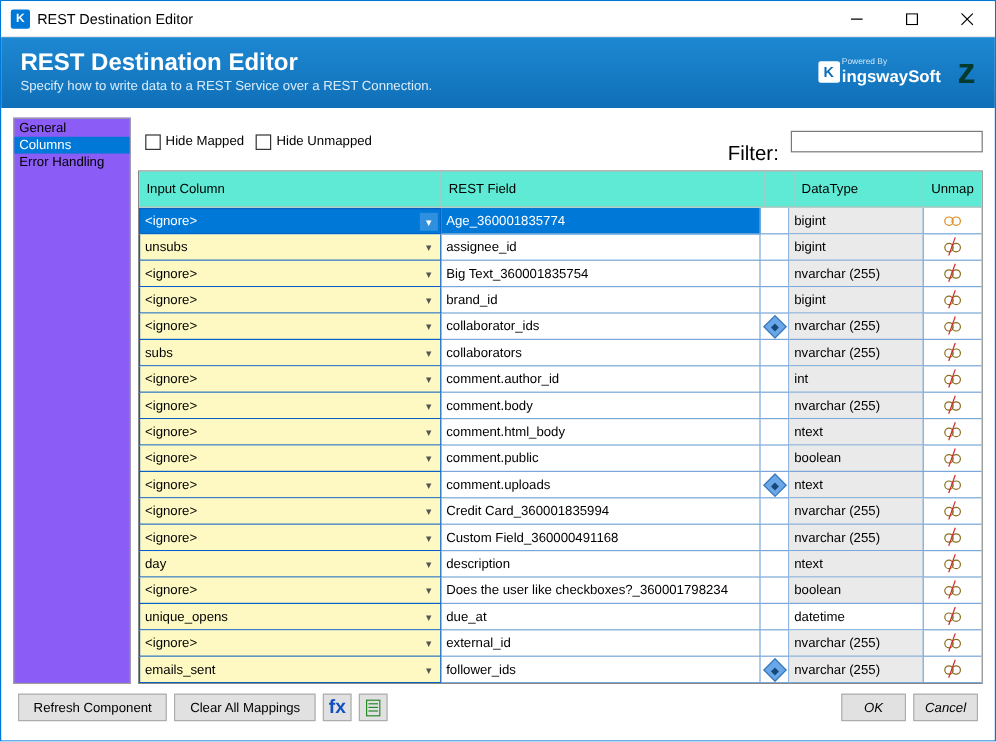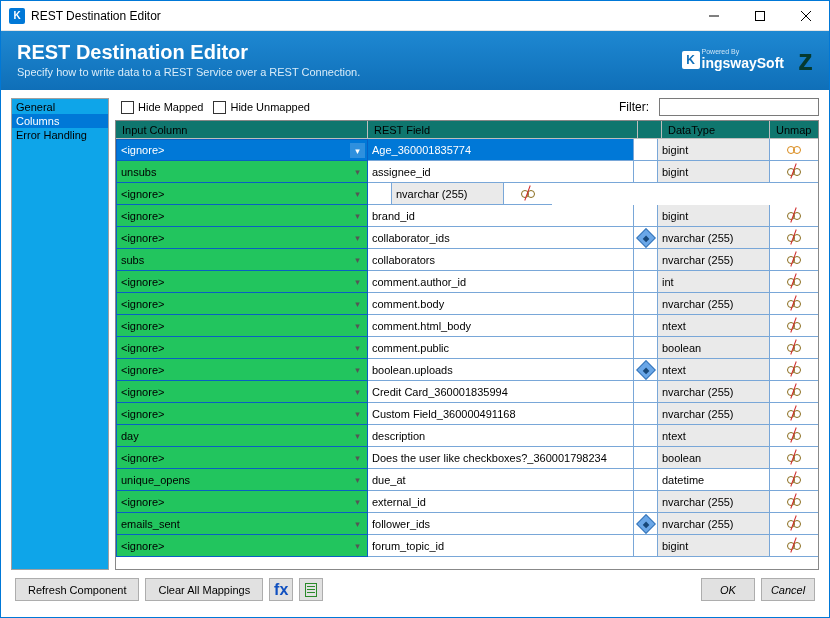--- a/index.html
+++ b/index.html
@@ -13,42 +13,42 @@
   .banner { background: linear-gradient(to bottom, #1e88d2, #0f6fb8); color:#fff; padding:10px 16px 12px 16px; display:flex; align-items:center; justify-content:space-between; }
   .banner-left h1 { margin:0 0 2px 0; font-size:20px; font-weight:600; }
   .banner-left p { margin:0; font-size:11px; color:#d9ecf9; }
   .banner-right { display:flex; align-items:center; gap:14px; }
   .logo-kingswaysoft { display:flex; align-items:center; font-weight:bold; font-size:14px; color:#fff; }
   .logo-kingswaysoft .box { width:18px; height:18px; background:#fff; color:#0f6fb8; display:flex; align-items:center; justify-content:center; font-weight:bold; border-radius:2px; margin-right:2px; font-size:12px;}
   .logo-kingswaysoft small { display:block; font-size:7px; font-weight:normal; line-height:7px; color:#cde6f7;}
   .logo-z { font-size:30px; font-weight:bold; color:#053a2f; font-family: Arial, sans-serif; line-height:24px;}
   .content { flex:1; display:flex; flex-direction:column; padding:8px 10px 10px 10px; min-height:0; }
   .upper { flex:1; display:flex; gap:6px; min-height:0; }
-  .sidebar { width:98px; border:1px solid #a0a0a0; padding:1px 0; background:#0ea5e9; }
+  .sidebar { width:98px; border:1px solid #a0a0a0; padding:1px 0; background:#8b5cf6; }
   .sidebar-item { padding:1px 4px; cursor:default; font-size:11px; }
   .sidebar-item.selected { background:#0078d7; color:#fff; }
   .main-area { flex:1; display:flex; flex-direction:column; min-width:0; }
   .toolbar-row { display:flex; align-items:center; gap:10px; padding:0 0 4px 6px; }
   .check-wrap { display:flex; align-items:center; gap:4px; font-size:11px;text-align:center; }
   .check-box { width:13px; height:13px; border:1px solid #333; background:#fff; }
   .spacer { flex:1; }
-  .filter-label { font-size:12px; }
+  .filter-label { font-size:17px;margin-top:20px; }
   .filter-input { width:160px; height:18px; border:1px solid #7a7a7a; font-size:11px; padding:0 2px; }
   .grid-wrap { flex:1; border:1px solid #888; display:flex; flex-direction:column; min-height:0; }
-  .grid-header { display:flex; background:#0f766e; border-bottom:1px solid #bdbdbd; height:18px; }
+  .grid-header { display:flex; background:#5eead4; border-bottom:1px solid #bdbdbd; height:30px; }
   .grid-header-cell { border-right:1px solid #bdbdbd; padding:3px 6px; font-size:11px; display:flex; align-items:center; }
   .col-input { width:252px; }
   .col-rest  { flex:1; min-width:0; }
   .col-flag  { width:24px; }
   .col-type  { width:108px; }
   .col-unmap { width:48px; }
   .grid-body { flex:1; overflow-y:scroll; overflow-x:hidden; }
   .grid-row { display:flex; height:22px; align-items:stretch; }
   .cell { border-right:1px solid #79a7d8; border-bottom:1px solid #79a7d8; display:flex; align-items:center; font-size:11px; position:relative; }
-  .cell.input-cell { width:252px; border:1px solid #0860c4; border-top:none; padding-left:4px; background:#22c55e; }
+  .cell.input-cell { width:252px; border:1px solid #0860c4; border-top:none; padding-left:4px; background:#fef9c3; }
   .grid-row:first-child .cell.input-cell { border-top:1px solid #0860c4; }
   .cell.rest-cell { flex:1; min-width:0; padding-left:4px; border-left:none; }
   .cell.flag-cell { width:24px; justify-content:center; }
   .cell.type-cell { width:112px; padding-left:4px; background:#eaeaea; }
   .cell.unmap-cell { width:48px; justify-content:center; }
   .grid-row.selected .cell.input-cell { background:#0078d7; color:#fff; }
   .grid-row.selected .cell.rest-cell { background:#0078d7; color:#fff; }
   .grid-row .cell.type-cell.white-bg { background:#fff; }
   .dd-arrow { position:absolute; right:2px; top:3px; width:15px; height:15px; display:flex; align-items:center; justify-content:center; color:#555; font-size:9px; }
   .grid-row.selected .dd-arrow { color:#fff; background:rgba(255,255,255,0.18); }
@@ -187,20 +187,23 @@
                   <div class="unmap-icon unmap-split">
                     <div class="chain"></div>
                   </div>
                 </div>
               </div>
               <div class="grid-row">
                 <div class="cell input-cell">
                   <span>&lt;ignore&gt;</span>
                   <span class="dd-arrow">▾</span>
                 </div>
+                <div class="cell rest-cell">
+                  <span>Big Text_360001835754</span>
+                </div>
                 <div class="cell flag-cell"></div>
                 <div class="cell type-cell">
                   <span>nvarchar (255)</span>
                 </div>
                 <div class="cell unmap-cell" style="border-right:none">
                   <div class="unmap-icon unmap-split">
                     <div class="chain"></div>
                   </div>
                 </div>
               </div>
@@ -333,21 +336,21 @@
                     <div class="chain"></div>
                   </div>
                 </div>
               </div>
               <div class="grid-row">
                 <div class="cell input-cell">
                   <span>&lt;ignore&gt;</span>
                   <span class="dd-arrow">▾</span>
                 </div>
                 <div class="cell rest-cell">
-                  <span>boolean.uploads</span>
+                  <span>comment.uploads</span>
                 </div>
                 <div class="cell flag-cell">
                   <div class="flag-diamond">
                     <div class="flag-diamond-inner">◆</div>
                   </div>
                 </div>
                 <div class="cell type-cell">
                   <span>ntext</span>
                 </div>
                 <div class="cell unmap-cell" style="border-right:none">

